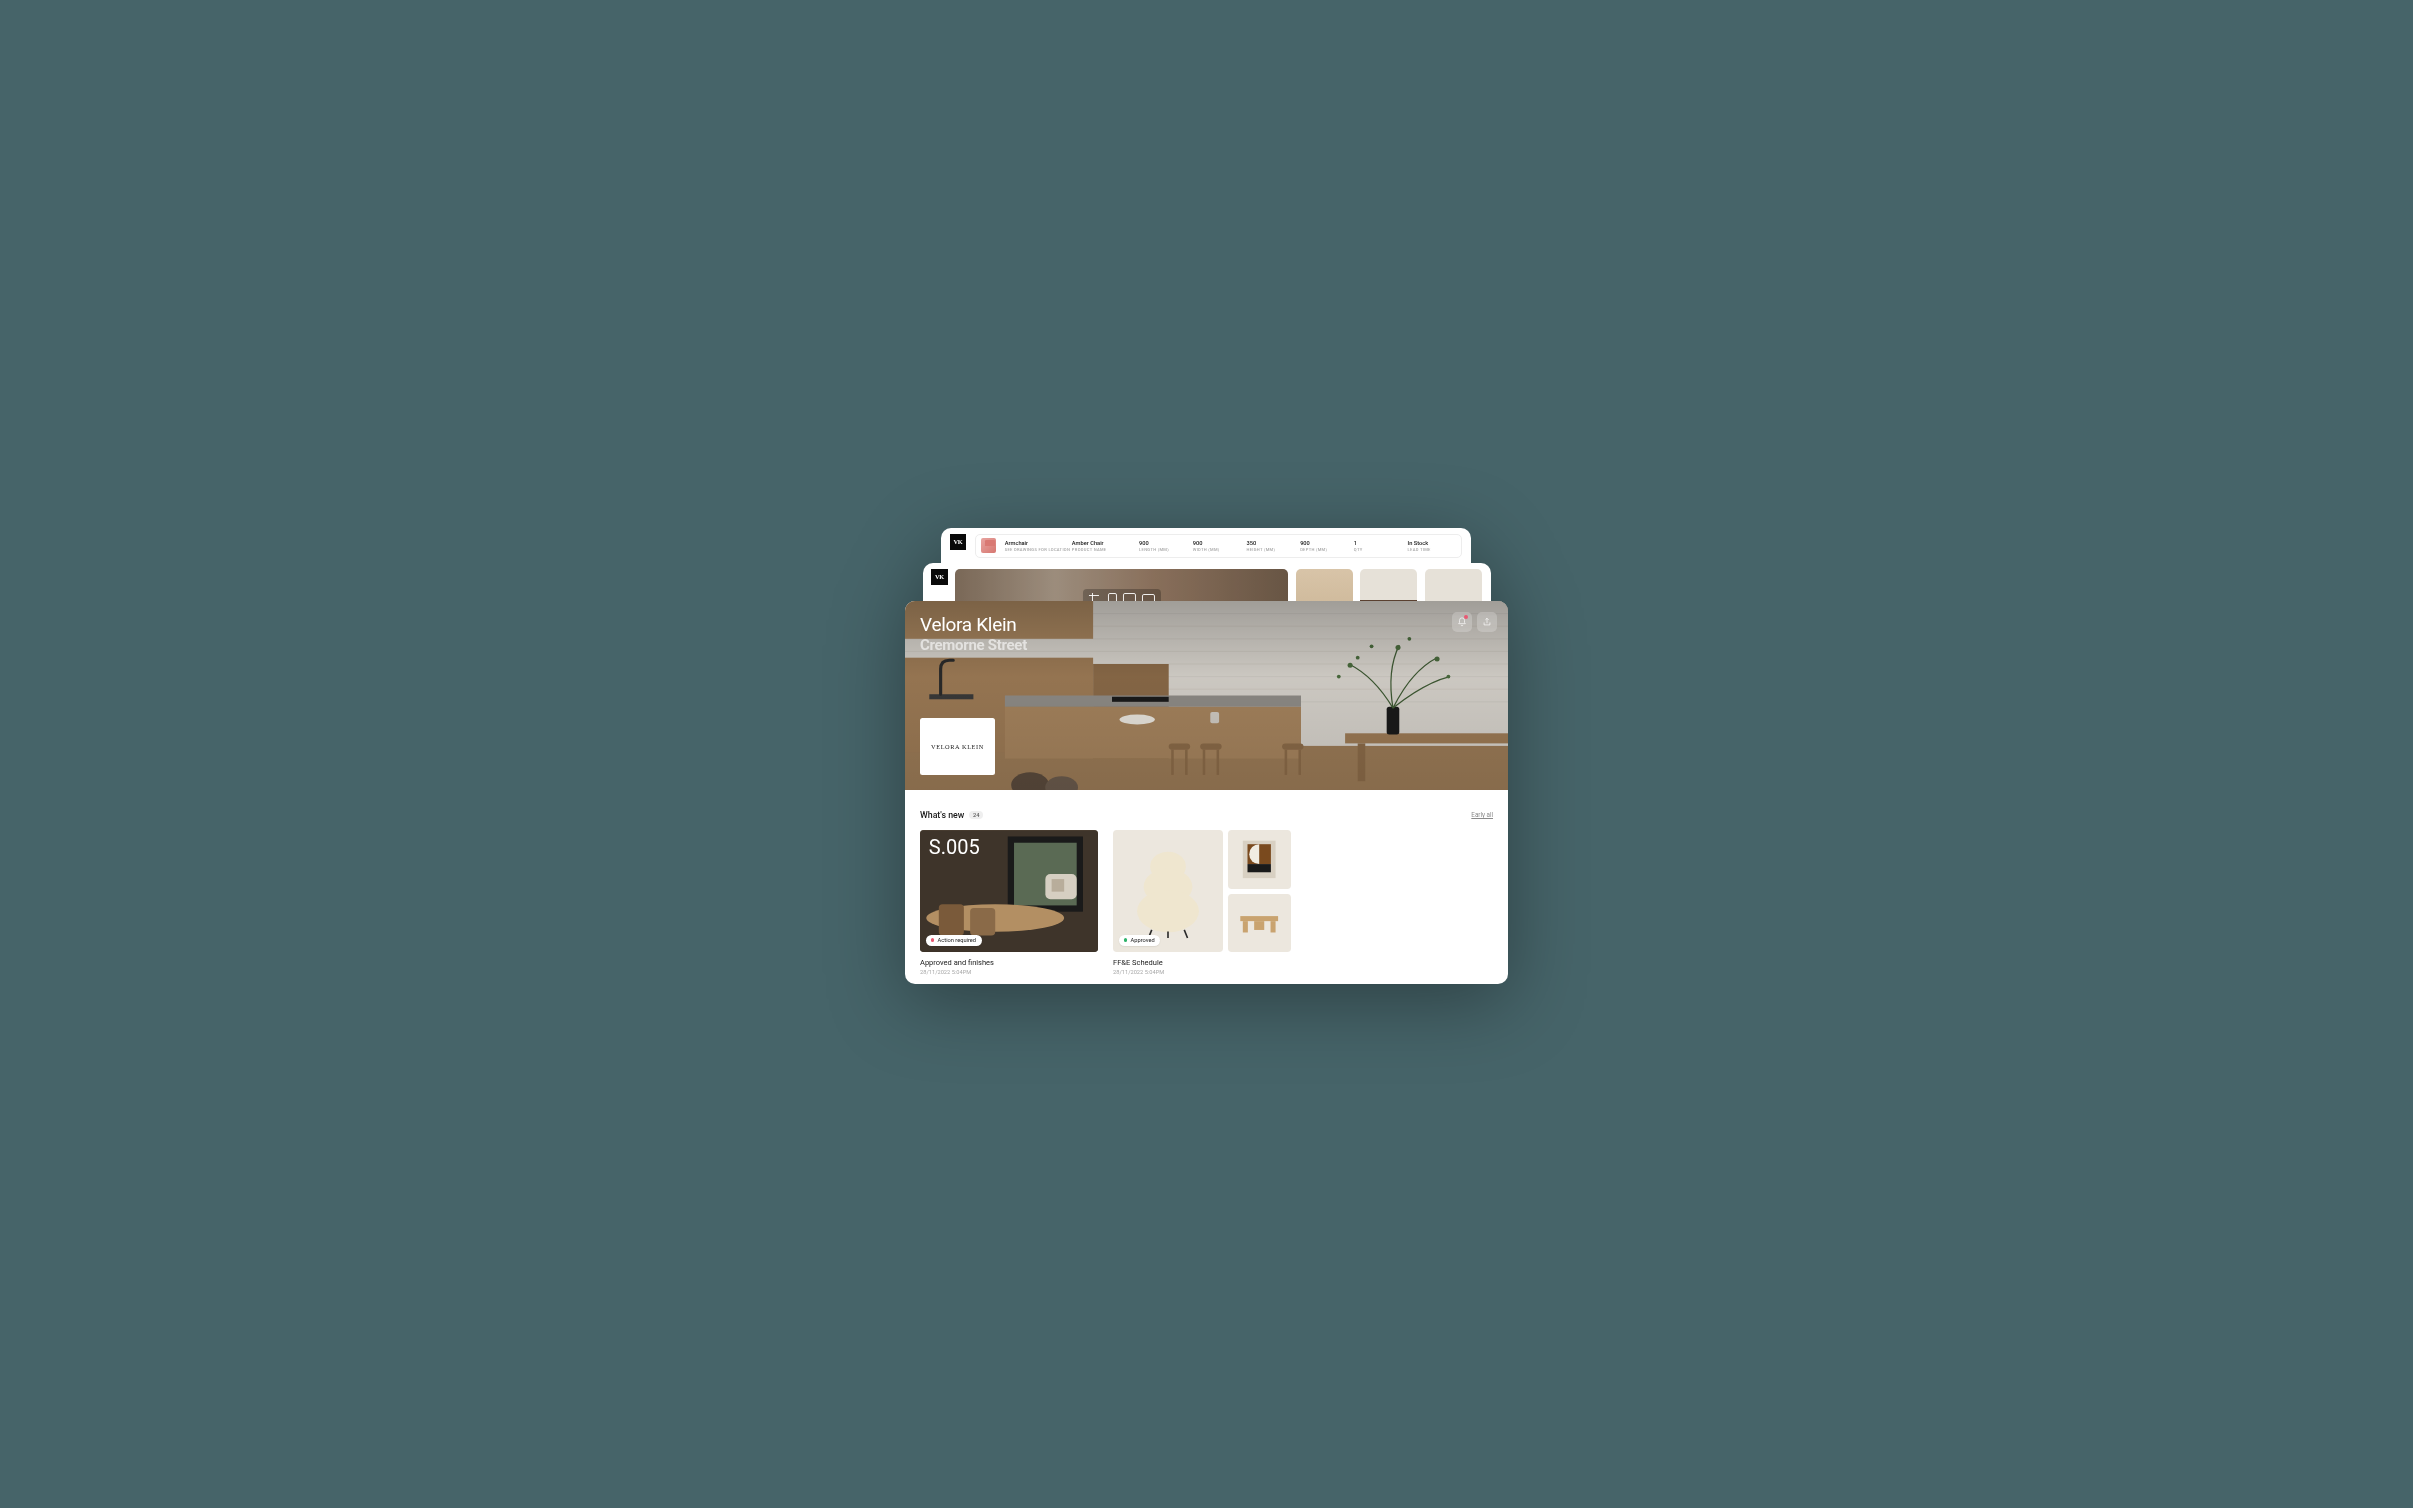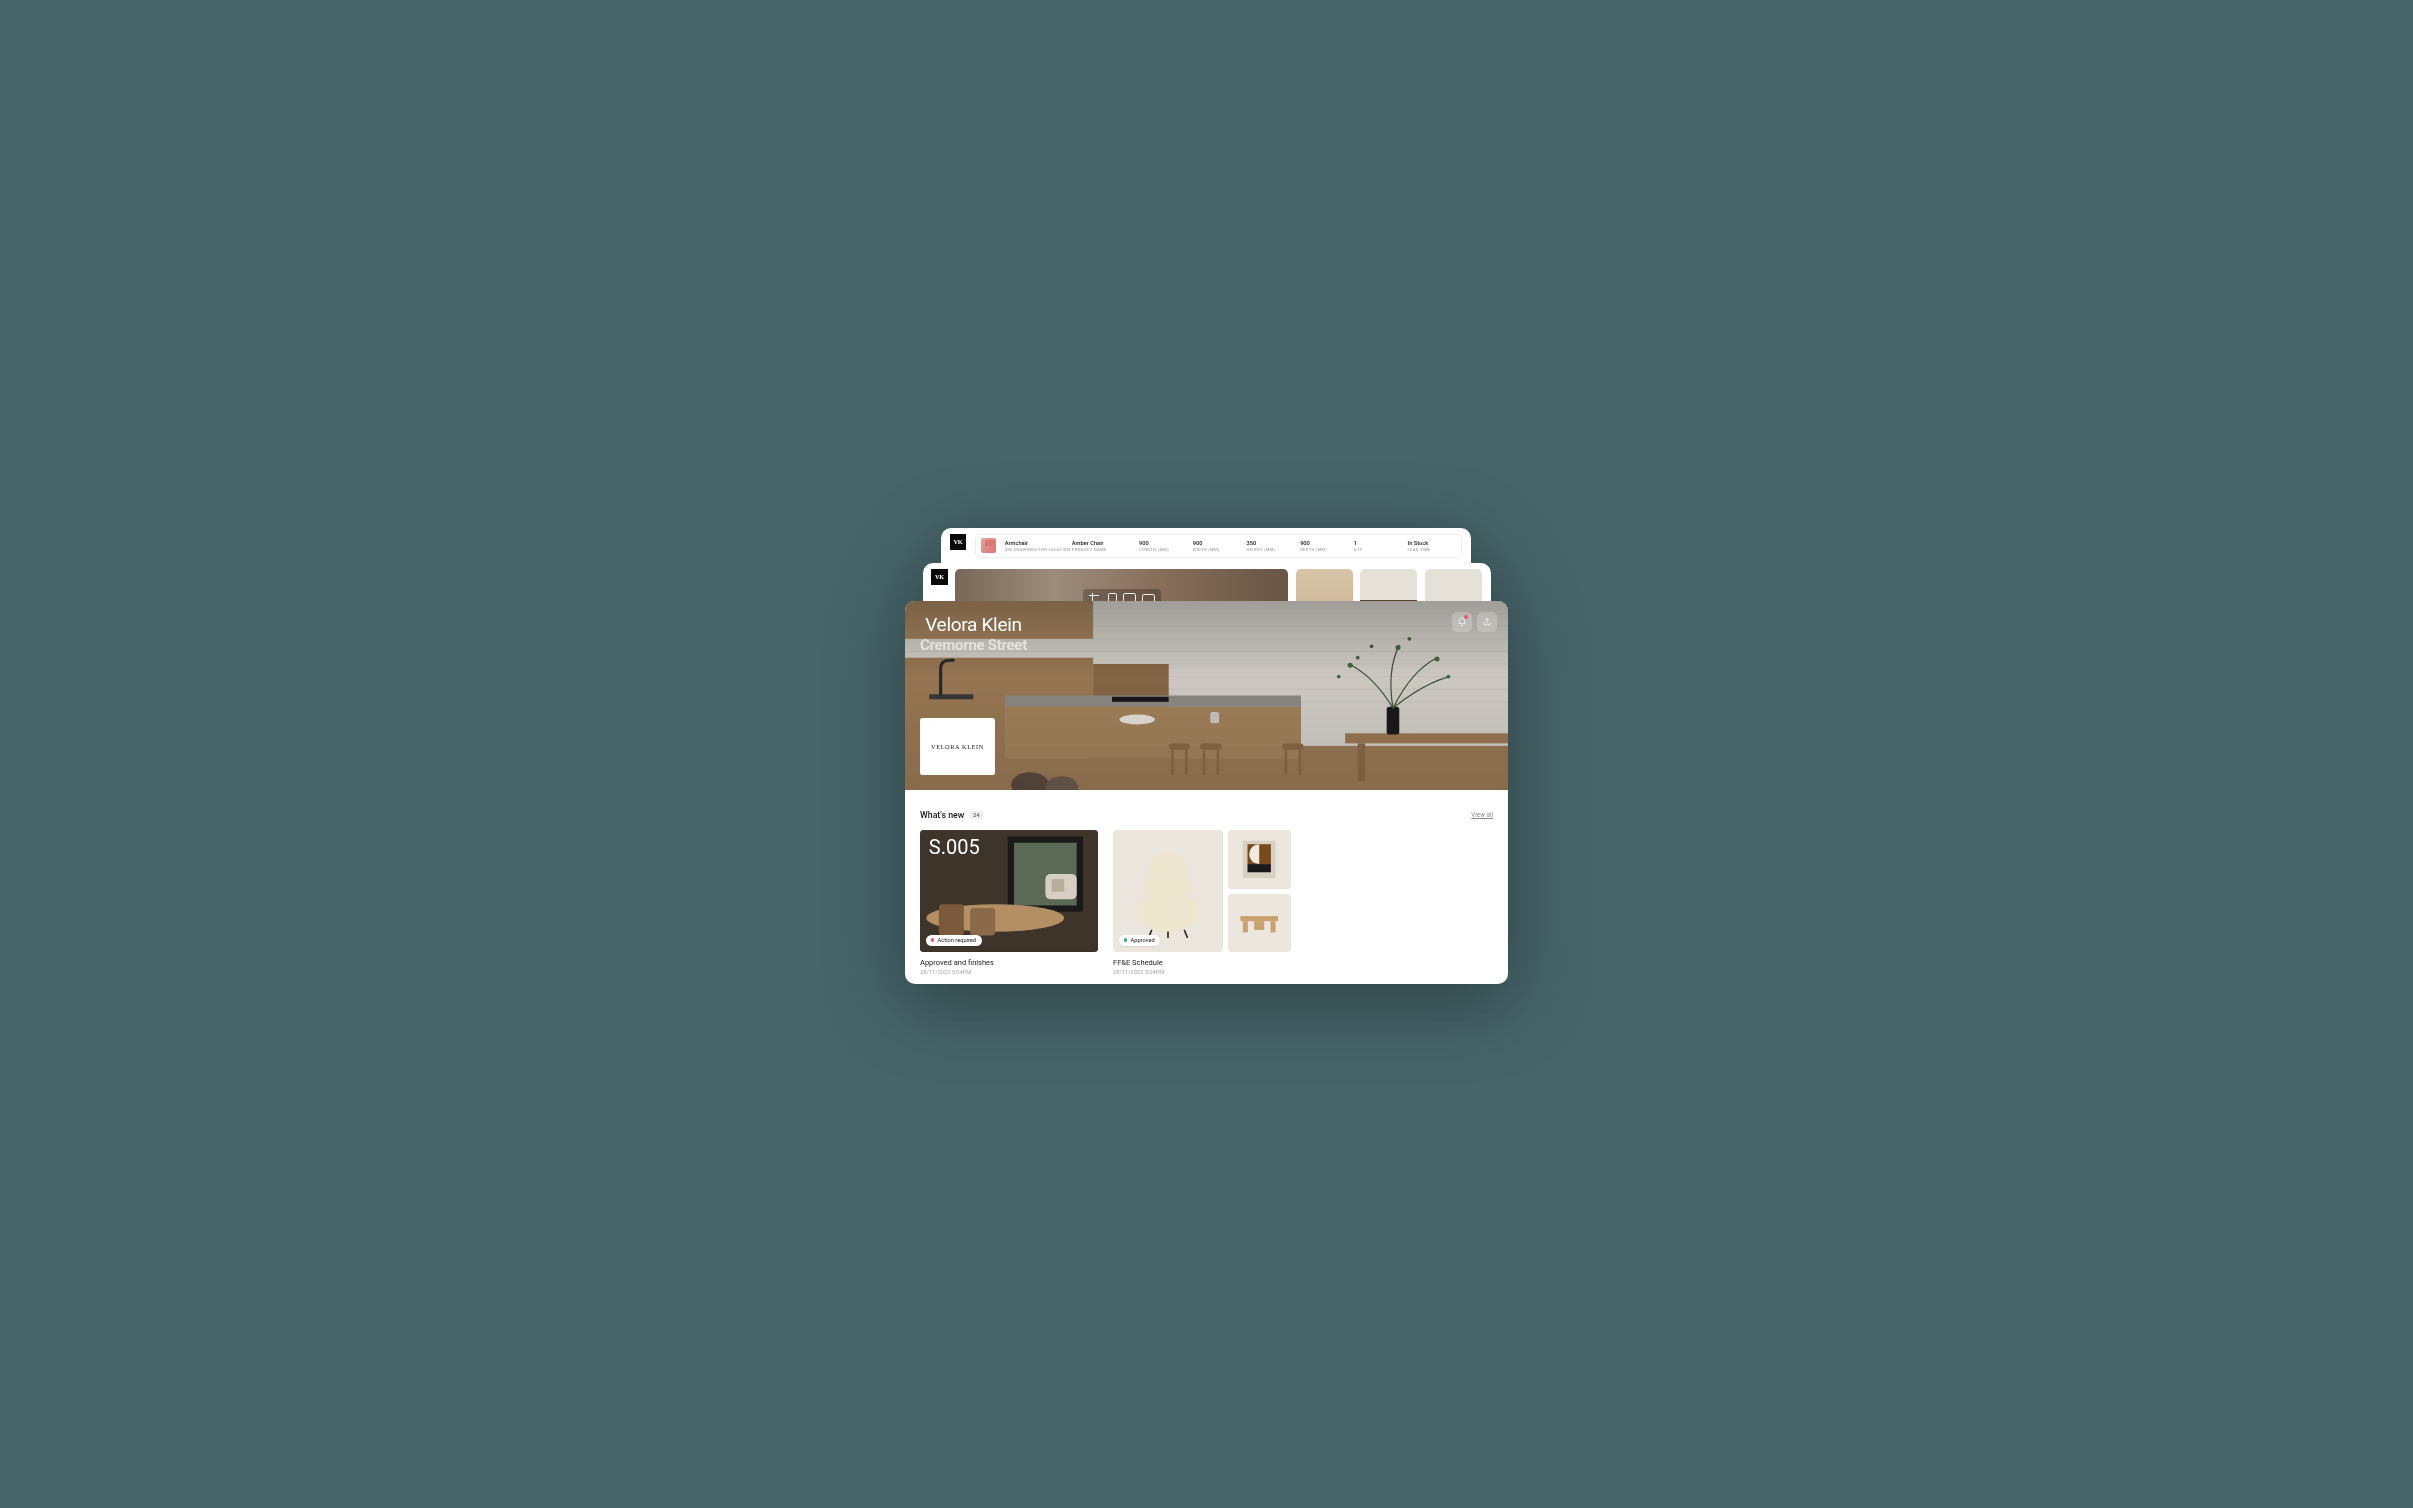--- a/index.html
+++ b/index.html
@@ -125,21 +125,20 @@
     border-radius: 10px;
     overflow: hidden;
   }
 
   
   .hero {
     position: relative;
     height: 189px;
     overflow: hidden;
     background: #7a6a58;
-    text-align: center;
   }
   .hero svg.scene { position:absolute; inset:0; width:100%; height:100%; }
 
   .hero-overlay {
     position:absolute; inset:0;
     background: linear-gradient(180deg, rgba(0,0,0,0.25) 0%, rgba(0,0,0,0.05) 40%, rgba(0,0,0,0.12) 100%);
   }
   .hero-text {
     position:absolute; left:15px; top:12.6px;
     color:#fff;
@@ -393,21 +392,21 @@
         <span>VELORA KLEIN</span>
       </div>
     </div>
 
     <div class="section">
       <div class="section-head">
         <div class="left">
           <h3>What's new</h3>
           <span class="count-badge">24</span>
         </div>
-        <a class="view-all">View all</a>
+        <a class="view-all">Early all</a>
       </div>
 
       <div class="cards-row">
 
 
         <div class="wn-card">
           <div class="wn-thumb matfin">
             <svg class="room" viewBox="0 0 284 194">
               <rect width="284" height="194" fill="#3e342a"></rect>
               <rect x="140" y="10" width="120" height="120" fill="#1a1a1a"></rect>

